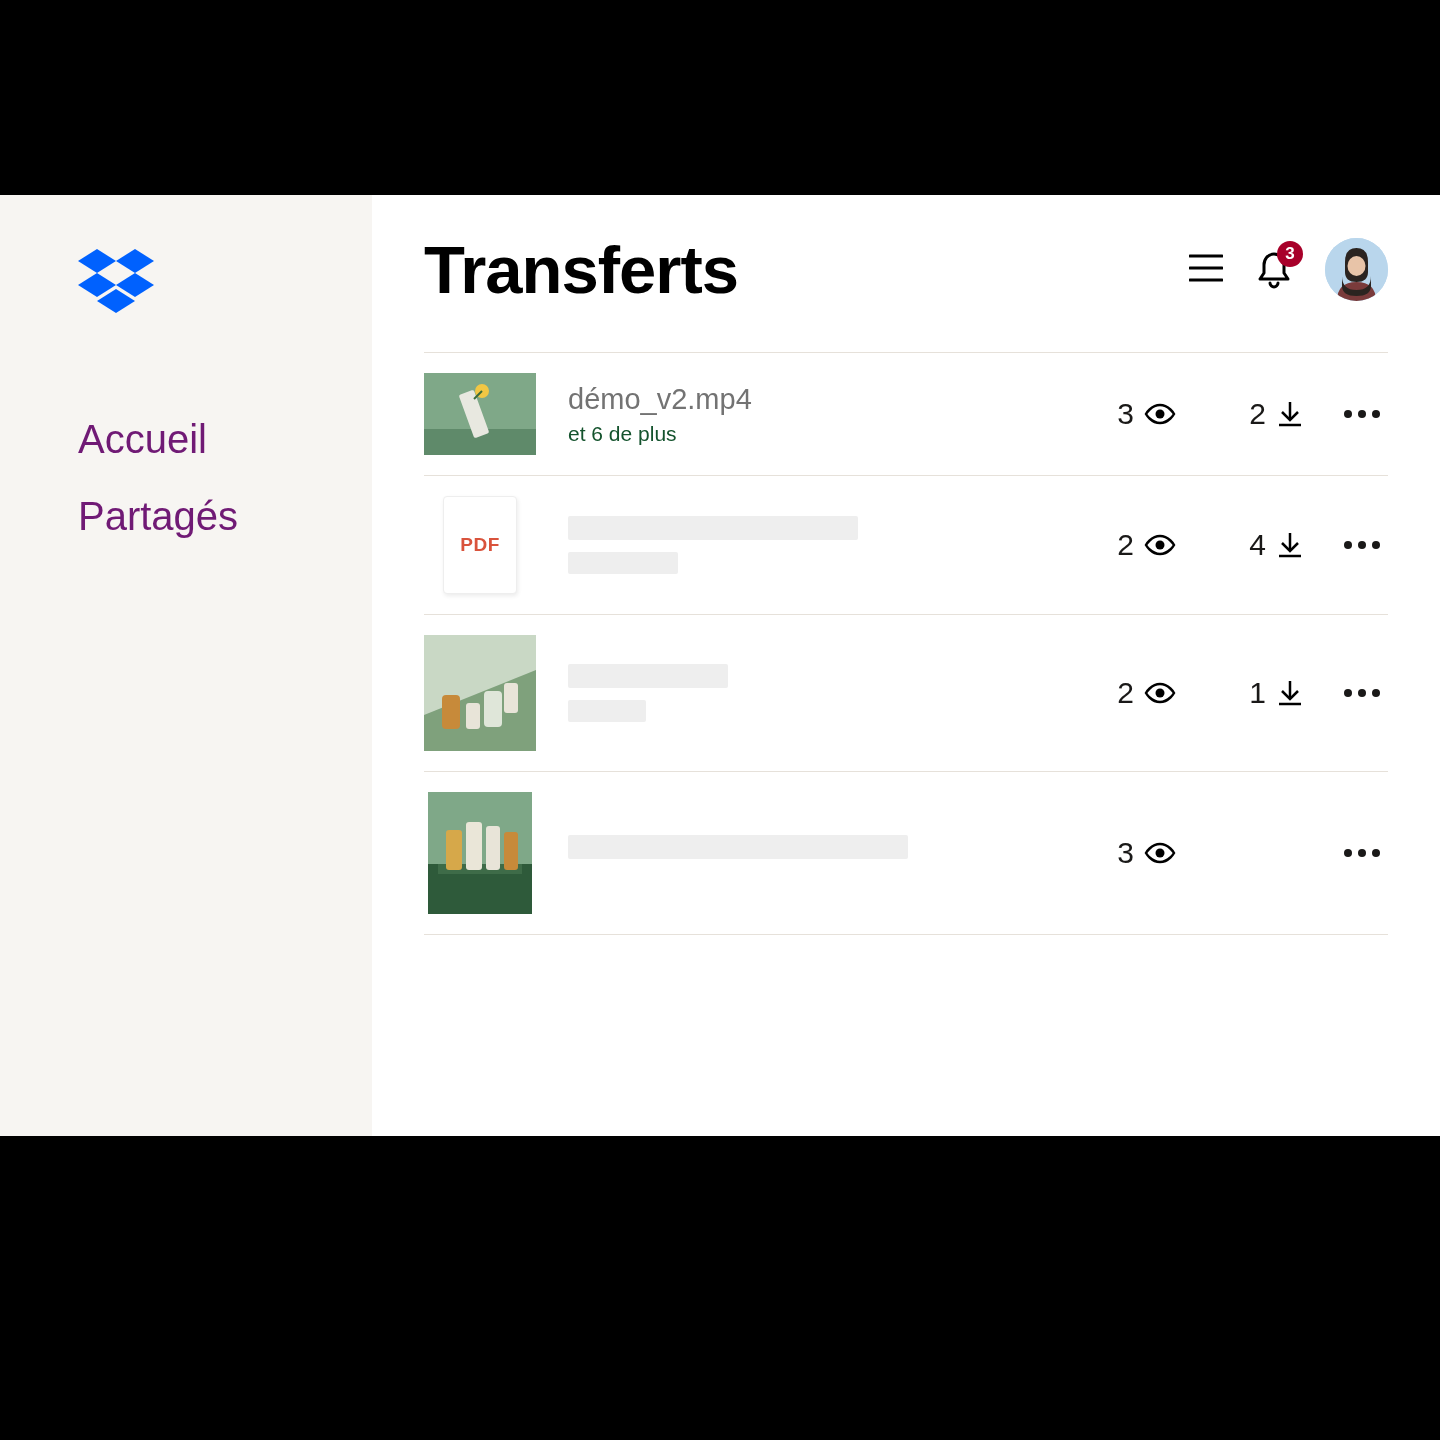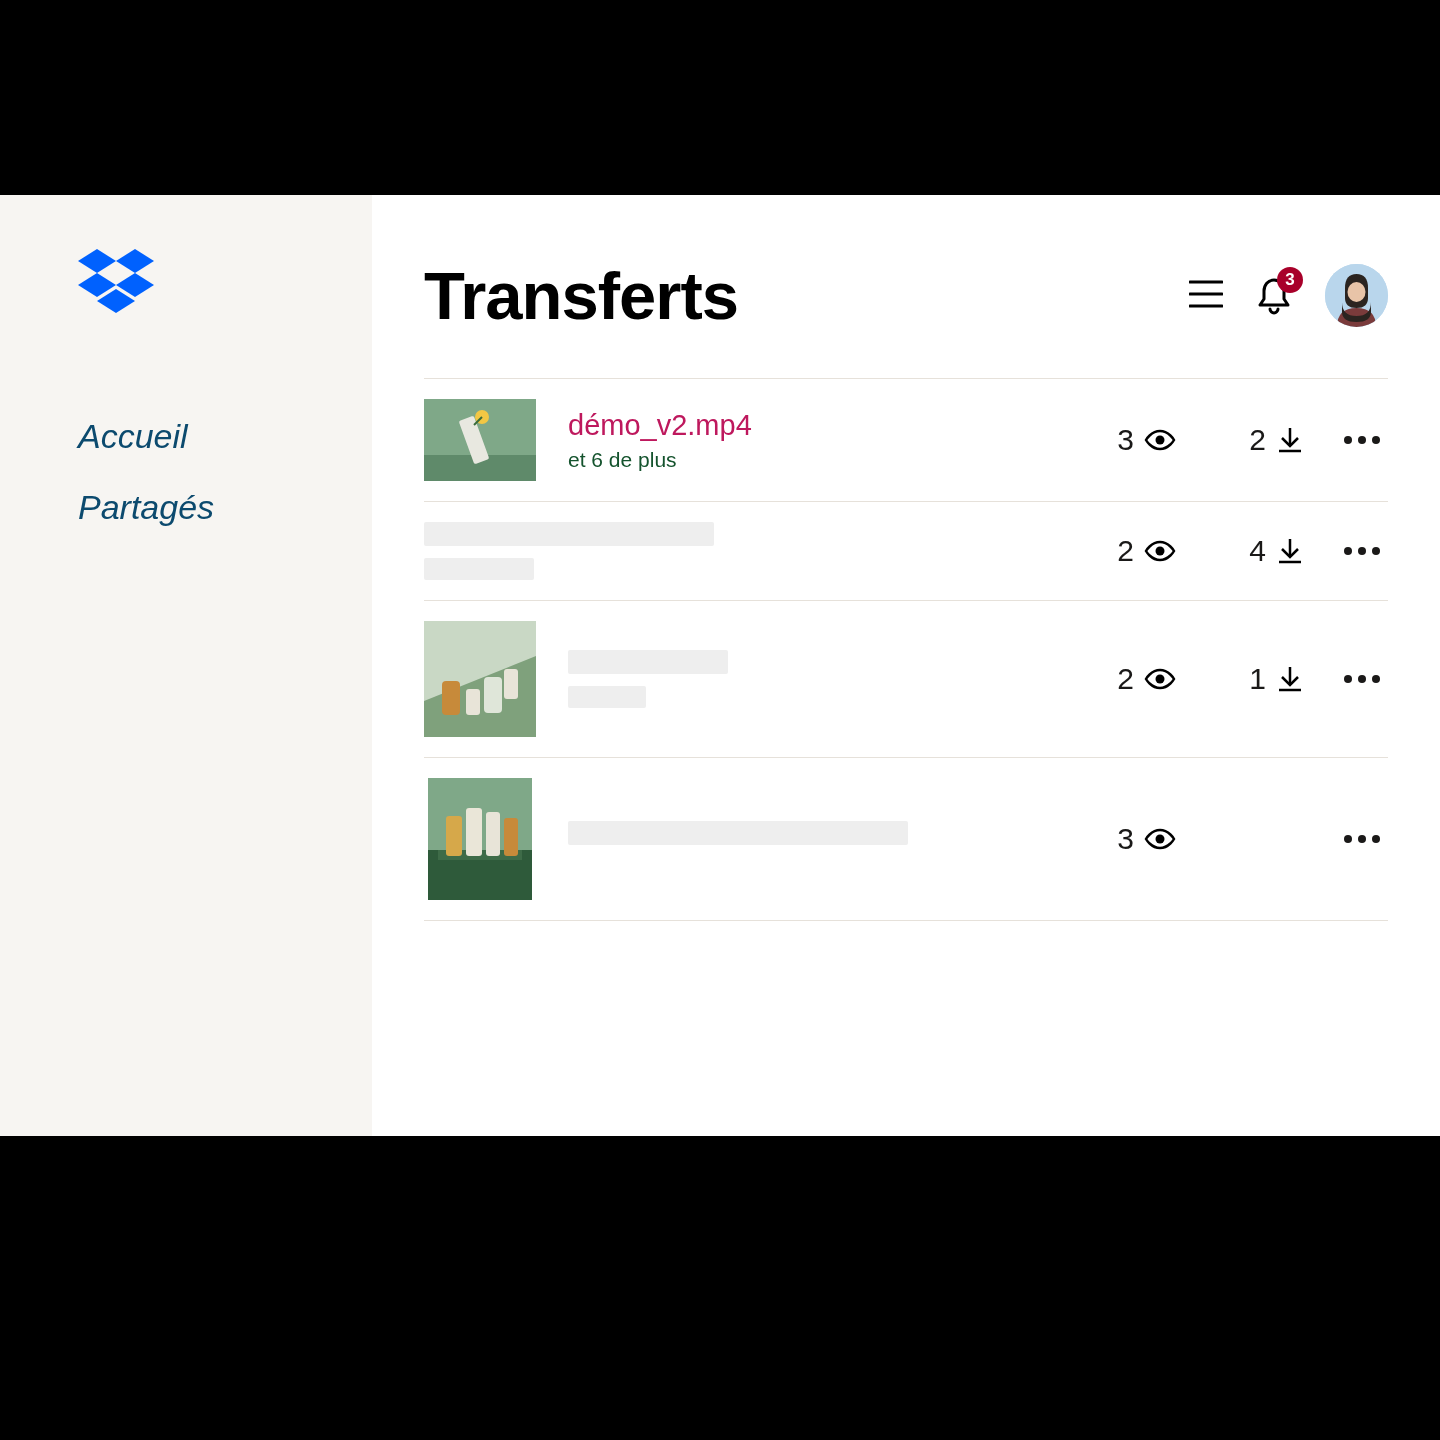--- a/index.html
+++ b/index.html
@@ -16,31 +16,30 @@
   .sidebar {
     width: 372px;
     background: #f7f5f2;
     padding: 54px 78px 0 78px;
   }
   .logo {
     margin-bottom: 98px;
   }
   .nav-list { list-style: none; }
   .nav-item {
-    font-size: 34px;
+    font-size: 40px;
     font-weight: 400;
-    color: #0c4a6e;
+    color: #701a75;
     margin-bottom: 32px;
     cursor: pointer;
-    font-style: italic;
   }
   .main {
     flex: 1;
     background: #fff;
-    padding: 62px 52px 0 52px;
+    padding: 36px 52px 0 52px;
     position: relative;
   }
   .header {
     display: flex;
     align-items: center;
     justify-content: space-between;
     margin-bottom: 44px;
   }
   .page-title {
     font-size: 67px;
@@ -101,21 +100,21 @@
   }
   .thumb.tall { height: 116px; width: 112px; }
   .thumb svg { display:block; }
   .file-info {
     flex: 1;
     min-width: 0;
   }
   .file-name {
     font-size: 29px;
     font-weight: 400;
-    color: #be185d;
+    color: #737373;
     margin-bottom: 6px;
   }
   .file-sub {
     font-size: 21px;
     color: #14532d;
   }
   .placeholder-line {
     height: 24px;
     background: #eeeeee;
     border-radius: 2px;
@@ -252,20 +251,23 @@
           </svg>
         </div>
         <div class="more">
           <span></span>
             <span></span>
             <span></span>
         </div>
       </div>
 
       <div class="row">
+        <div class="thumb tall" style="height:98px;">
+          <div class="pdf-card">PDF</div>
+        </div>
         <div class="file-info">
           <div class="placeholder-line long1"></div>
           <div class="placeholder-line short"></div>
         </div>
         <div class="stat">
           <span>2</span>
           <svg width="32" height="22" viewBox="0 0 32 22">
             <path d="M16 2 C7 2 2 11 2 11 S7 20 16 20 S30 11 30 11 S25 2 16 2 Z" fill="none" stroke="#000" stroke-width="2.5"></path>
             <circle cx="16" cy="11" r="4.5" fill="#000"></circle>
           </svg>

